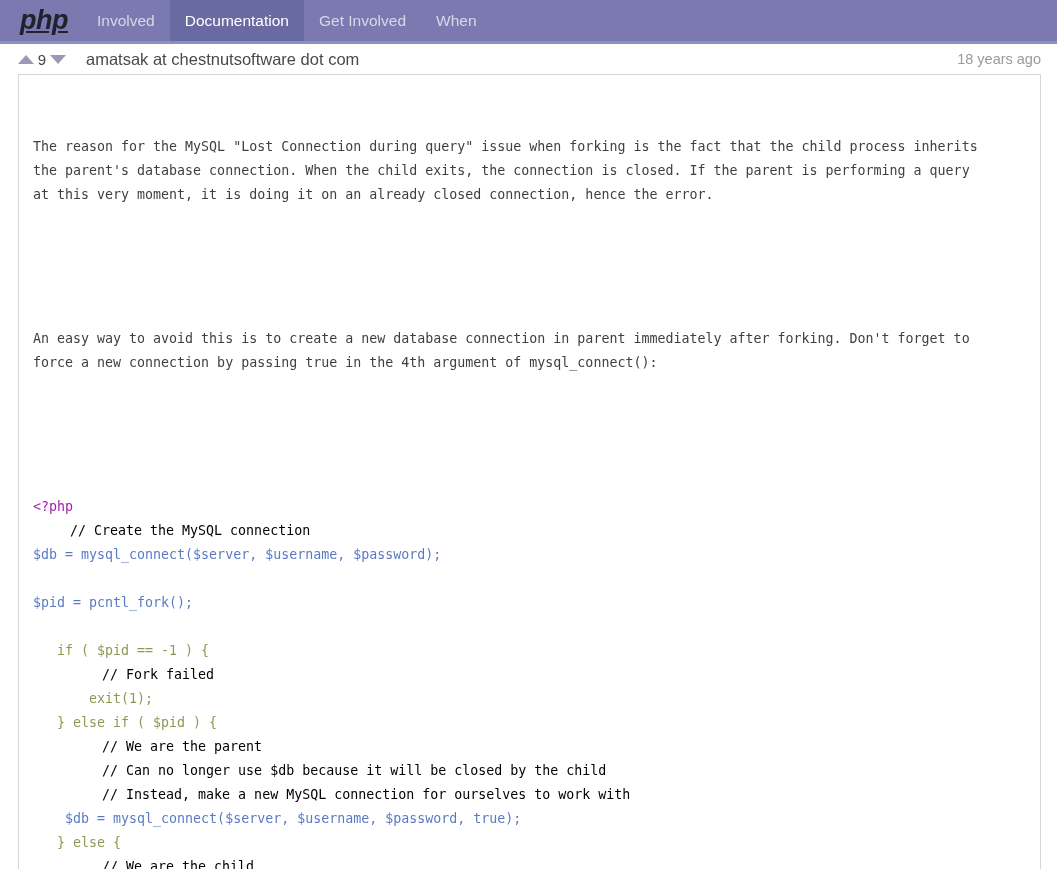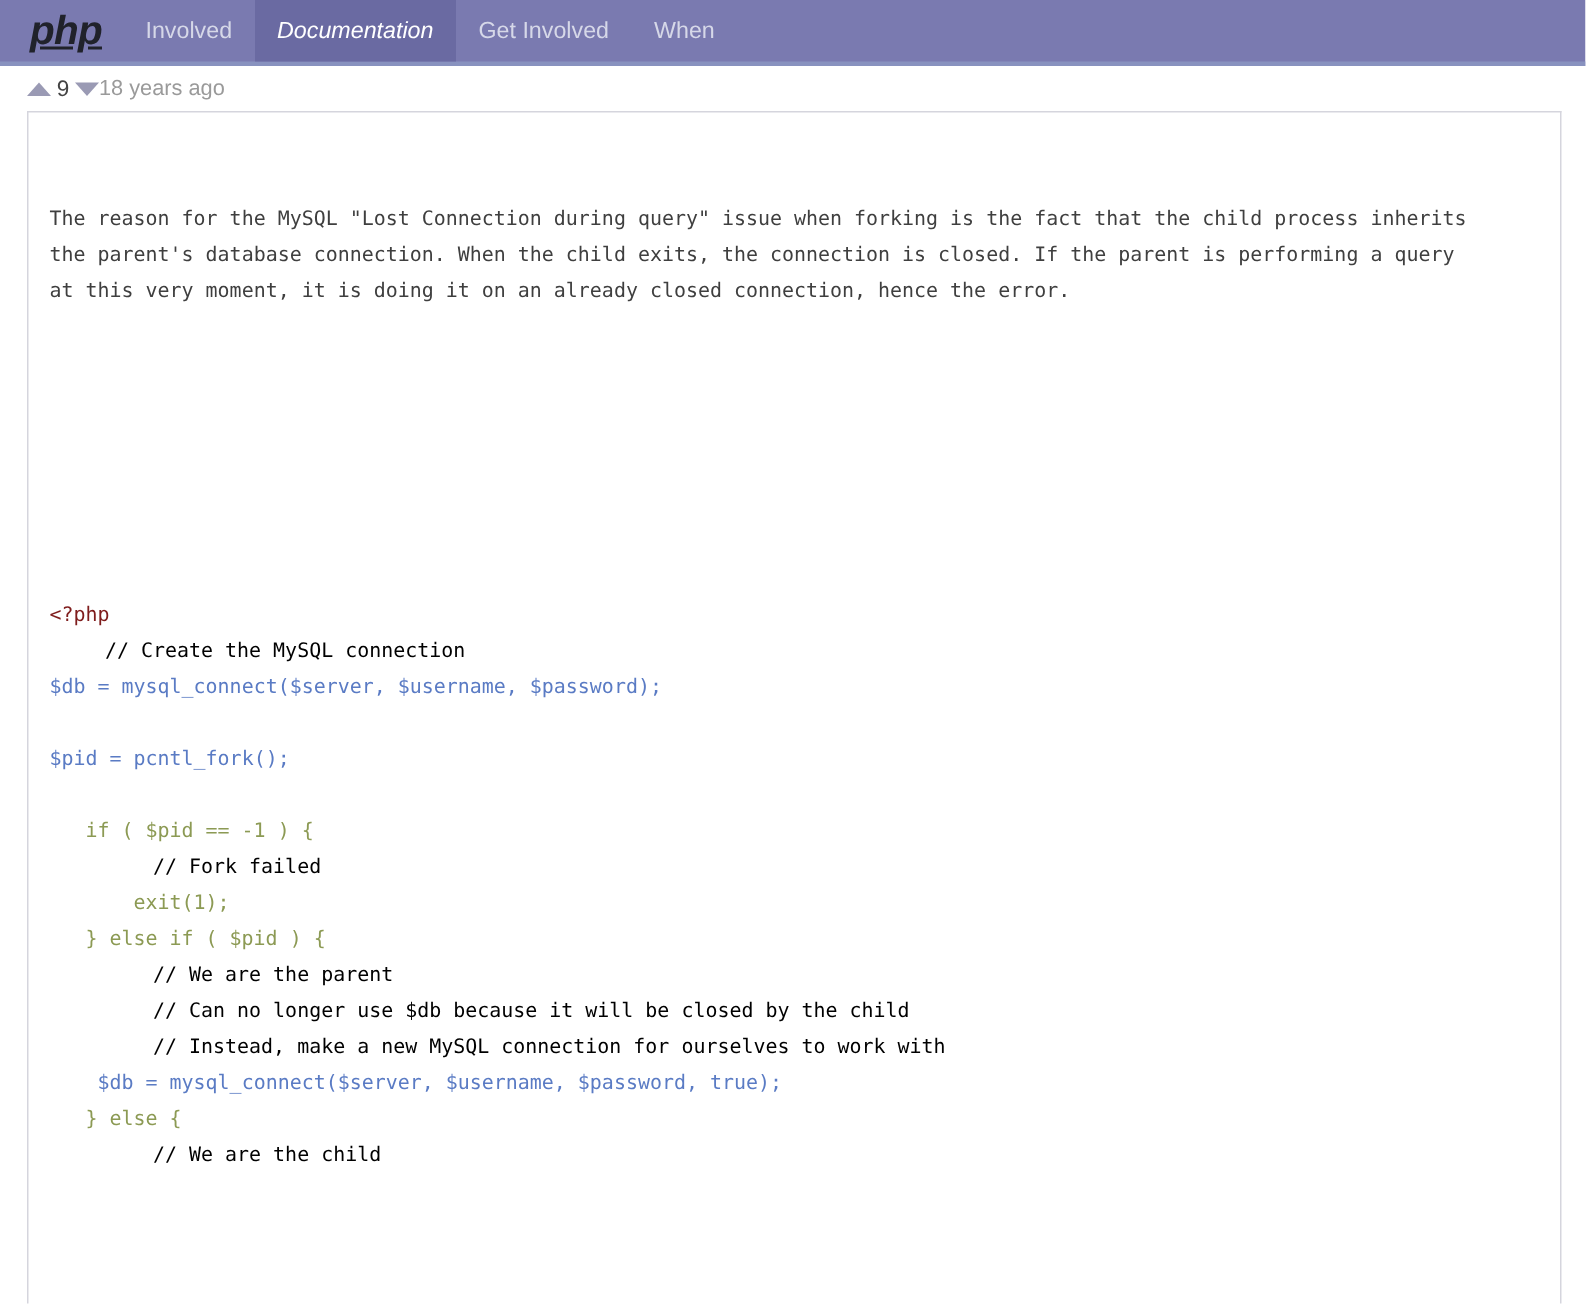--- a/index.html
+++ b/index.html
@@ -49,21 +49,20 @@
     align-items: center;
     padding: 0 15px;
     font-size: 15.5px;
     color: #d6d8e8;
     cursor: pointer;
     white-space: nowrap;
   }
   .nav-item.active {
     background: #6a6aa2;
     color: #ffffff;
-    font-style: italic;
   }
 
   
   .note-header {
     height: 30px;
     display: flex;
     align-items: center;
     padding: 0 16px 0 18px;
     box-sizing: border-box;
     background: #ffffff;
@@ -130,21 +129,21 @@
   }
   .blank {
     height: 24px;
   }
   .code-block {
     font-family: "DejaVu Sans Mono", "Liberation Mono", monospace;
     font-size: 13.3px;
     line-height: 24px;
     white-space: pre;
   }
-  .tok-tag   { color: #7f1d1d; }   
+  .tok-tag   { color: #a21caf; }   
   .tok-com   { color: #000000; margin-left: 37px; }   
   .tok-code  { color: #5a7bc4; }   
   .tok-kw    { color: #8c9a54; margin-left: 24px; }   
 </style>
 </head>
 <body>
 
 <div class="navbar">
   <div class="nav-logo">php</div>
   <div class="nav-items">
@@ -154,29 +153,32 @@
     <div class="nav-item">When</div>
   </div>
 </div>
 
 <div class="note-header">
   <div class="vote-box">
     <div class="tri tri-up"></div>
     <div class="vote-count">9</div>
     <div class="tri tri-down"></div>
   </div>
+  <div class="note-author">amatsak at chestnutsoftware dot com</div>
   <div class="note-date">18 years ago</div>
 </div>
 
 <div class="note-body-wrap">
   <div class="note-body">
     <div class="para">The reason for the MySQL "Lost Connection during query" issue when forking is the fact that the child process inherits
 the parent's database connection. When the child exits, the connection is closed. If the parent is performing a query
 at this very moment, it is doing it on an already closed connection, hence the error.</div>
     <div class="blank"></div>
+    <div class="para">An easy way to avoid this is to create a new database connection in parent immediately after forking. Don't forget to
+force a new connection by passing true in the 4th argument of mysql_connect():</div>
     <div class="blank"></div>
     <div class="code-block"><div class="tok-tag">&lt;?php</div><div class="tok-com">// Create the MySQL connection</div><div class="tok-code">$db = mysql_connect($server, $username, $password);</div><div class="tok-code">&nbsp;</div><div class="tok-code">$pid = pcntl_fork();</div><div class="tok-code">&nbsp;</div><div class="tok-kw">if ( $pid == -1 ) {</div><div class="tok-com">    // Fork failed</div><div class="tok-kw">    exit(1);</div><div class="tok-kw">} else if ( $pid ) {</div><div class="tok-com">    // We are the parent</div><div class="tok-com">    // Can no longer use $db because it will be closed by the child</div><div class="tok-com">    // Instead, make a new MySQL connection for ourselves to work with</div><div class="tok-code">    $db = mysql_connect($server, $username, $password, true);</div><div class="tok-kw">} else {</div><div class="tok-com">    // We are the child</div></div>
     
     
     
     
   </div>
 </div>
 
 </body></html>

